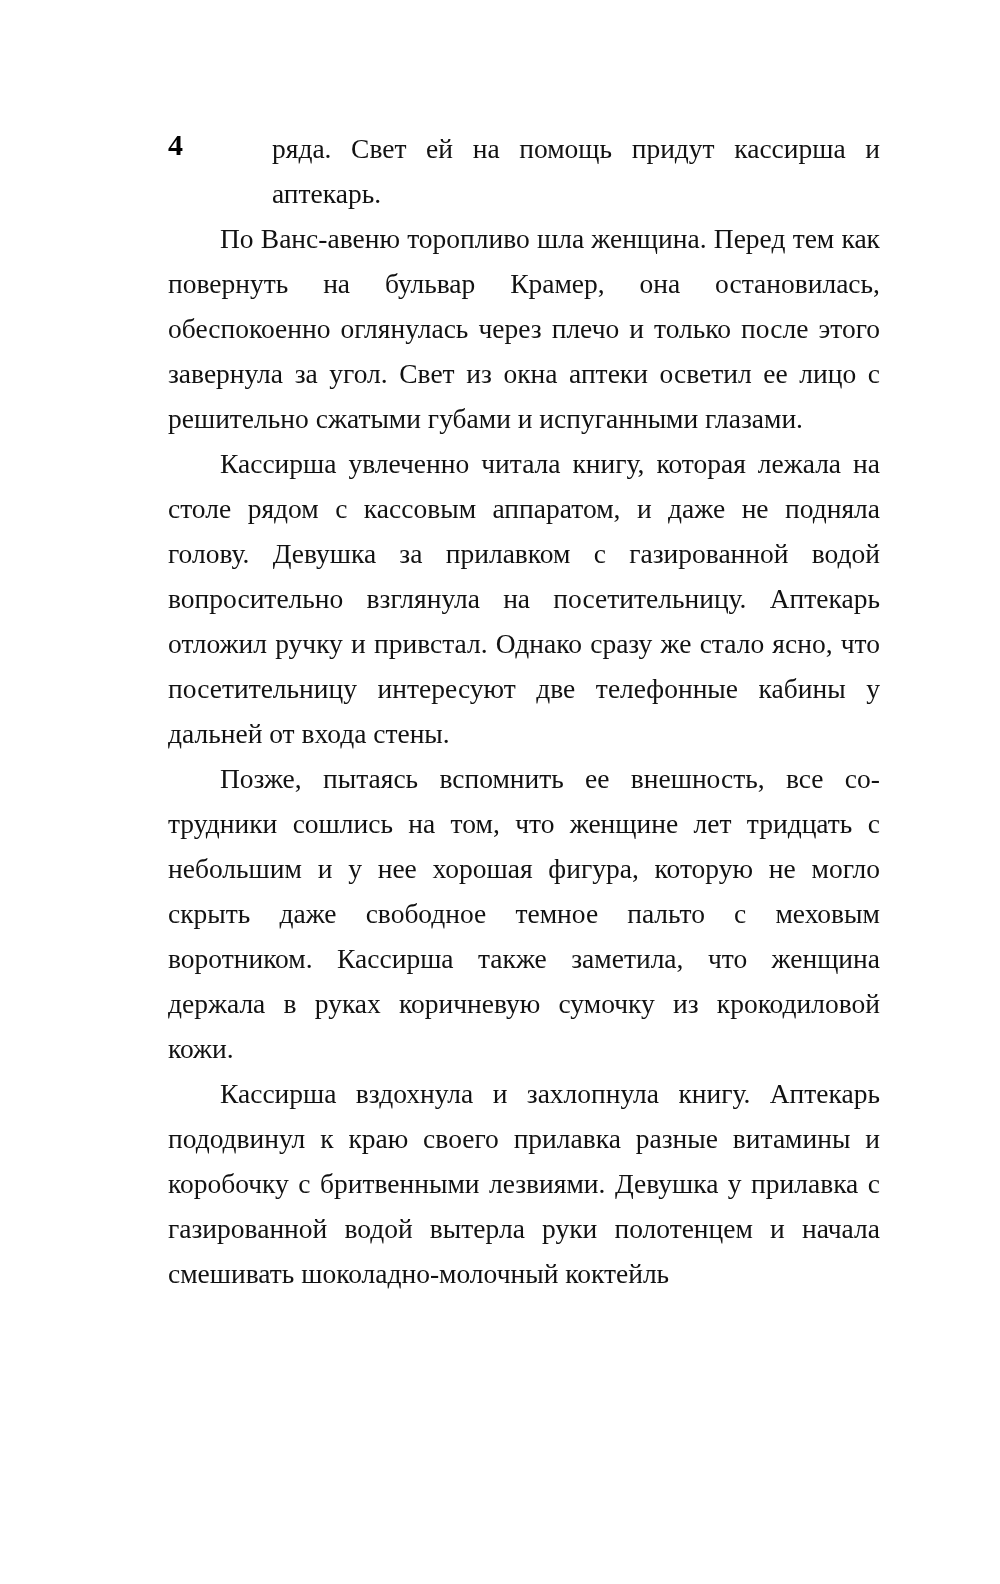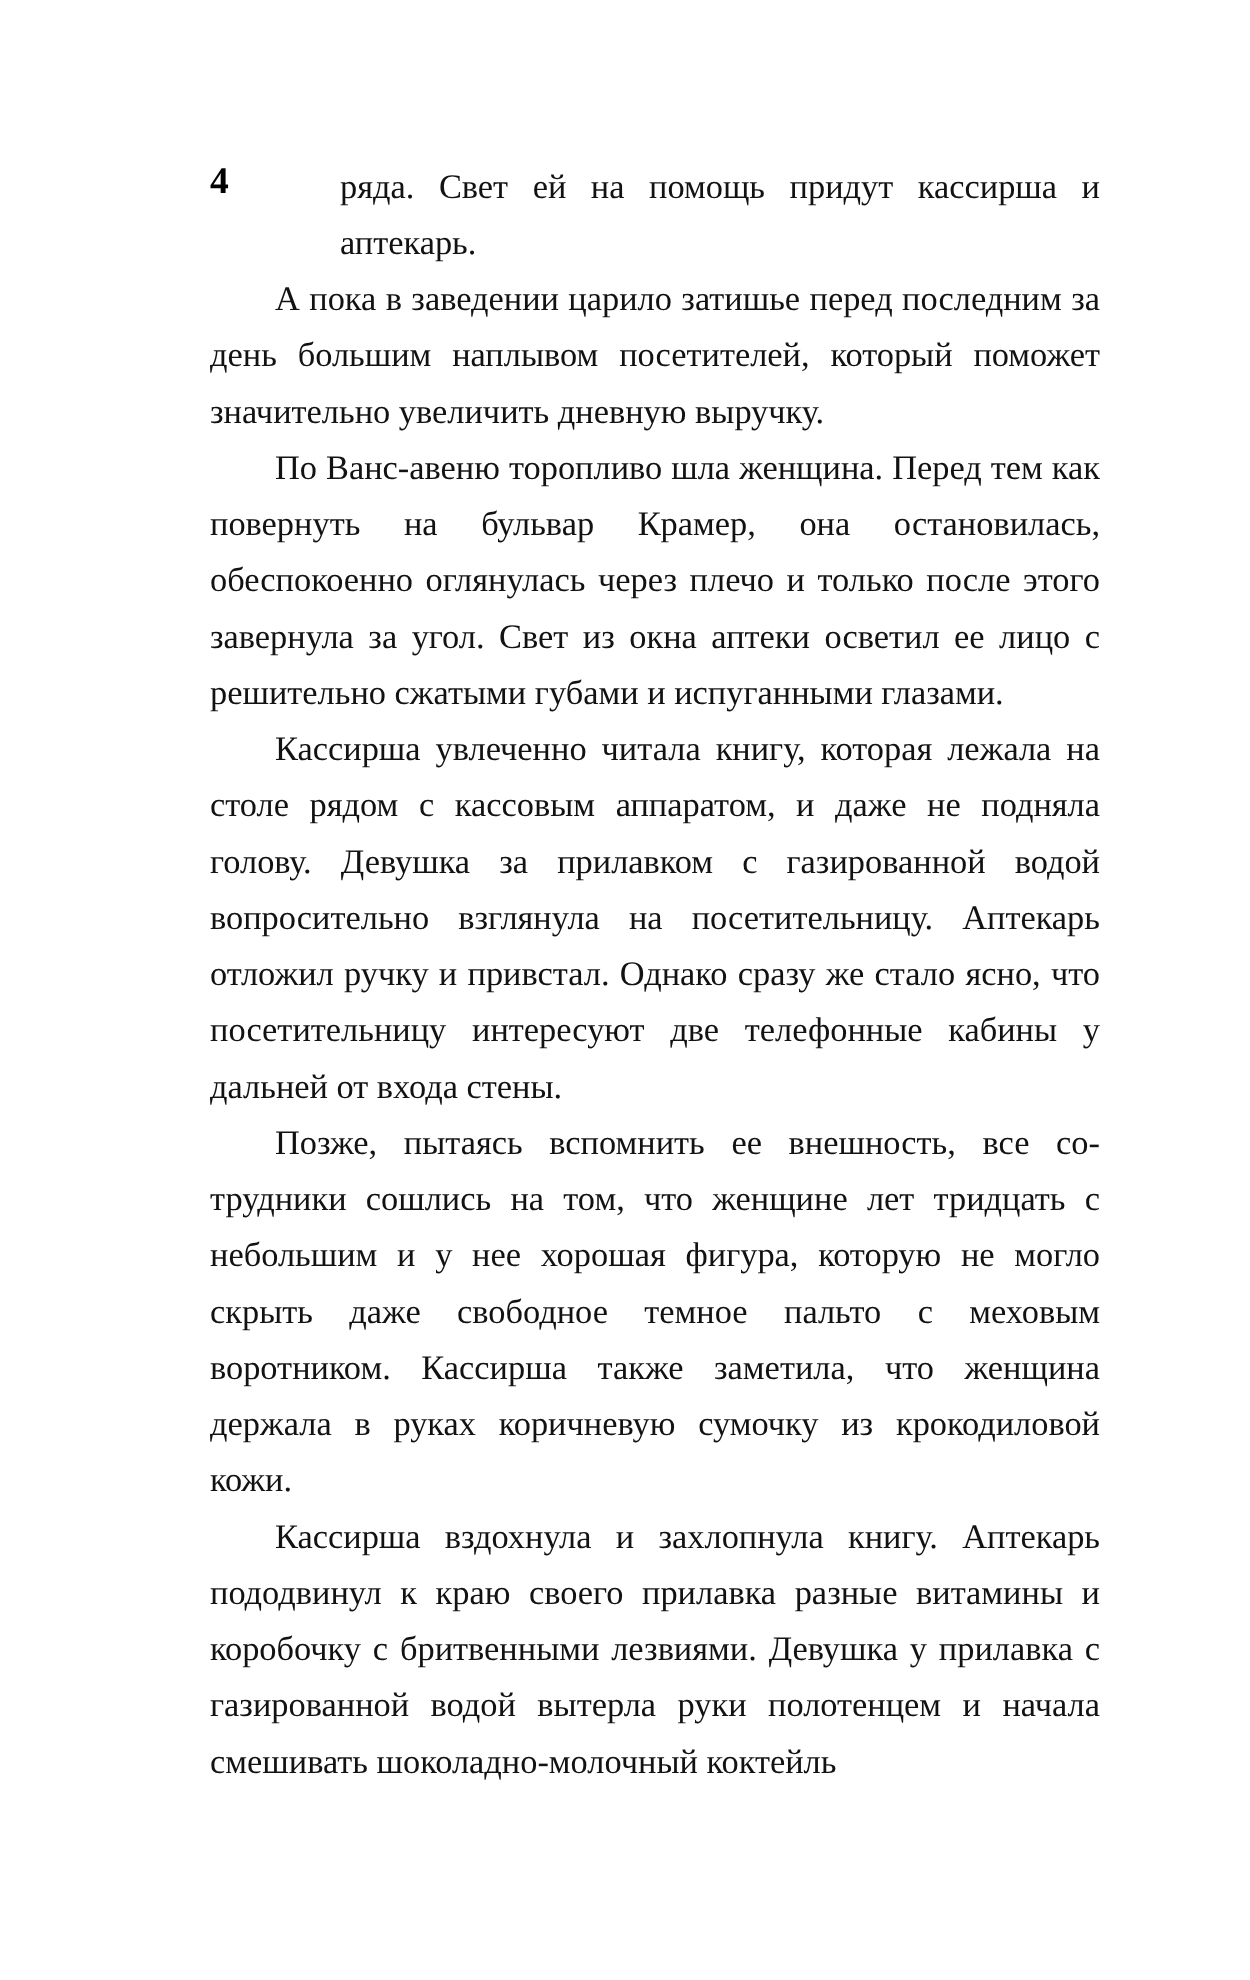--- a/index.html
+++ b/index.html
@@ -61,20 +61,19 @@
 </style>
 </head>
 <body>
 
 <div class="page">
 
   <div class="page-number">4</div>
 
   <div class="text-column">
     <p class="para first">ряда. Свет ей на помощь придут кассирша и аптекарь.</p>
-    <p class="para indent">А пока в заведении царило затишье перед послед­ним за день большим наплывом посетителей, который поможет значительно увеличить дневную выручку.</p>
     <p class="para indent">По Ванс-авеню торопливо шла женщина. Перед тем как повернуть на бульвар Крамер, она останови­лась, обеспокоенно оглянулась через плечо и только после этого завернула за угол. Свет из окна аптеки осветил ее лицо с решительно сжатыми губами и ис­пуганными глазами.</p>
     <p class="para indent">Кассирша увлеченно читала книгу, которая лежала на столе рядом с кассовым аппаратом, и даже не под­няла голову. Девушка за прилавком с газированной водой вопросительно взглянула на посетительницу. Аптекарь отложил ручку и привстал. Однако сразу же стало ясно, что посетительницу интересуют две теле­фонные кабины у дальней от входа стены.</p>
     <p class="para indent">Позже, пытаясь вспомнить ее внешность, все со­трудники сошлись на том, что женщине лет тридцать с небольшим и у нее хорошая фигура, которую не могло скрыть даже свободное темное пальто с мехо­вым воротником. Кассирша также заметила, что жен­щина держала в руках коричневую сумочку из кроко­диловой кожи.</p>
     <p class="para indent last">Кассирша вздохнула и захлопнула книгу. Аптекарь пододвинул к краю своего прилавка разные витамины и коробочку с бритвенными лезвиями. Девушка у при­лавка с газированной водой вытерла руки полотенцем и начала смешивать шоколадно-молочный коктейль</p>
   </div>
 
 </div>
 
 </body></html>

